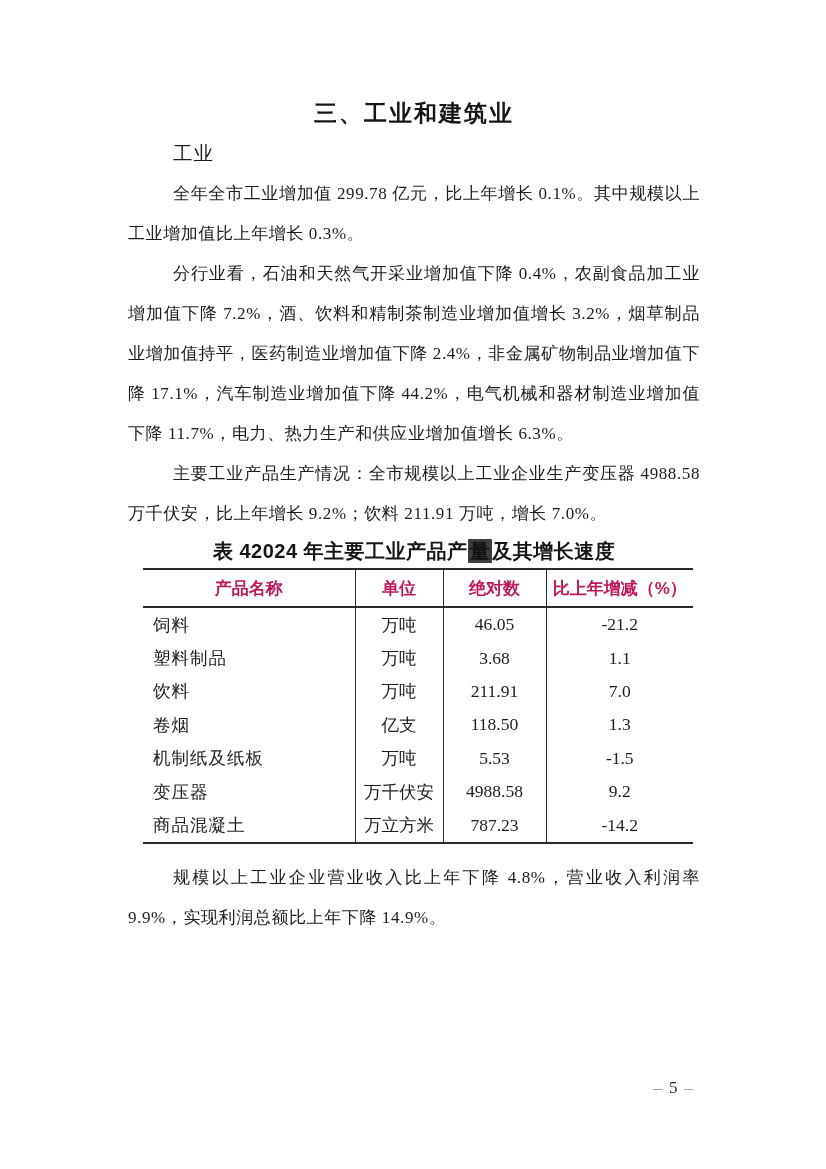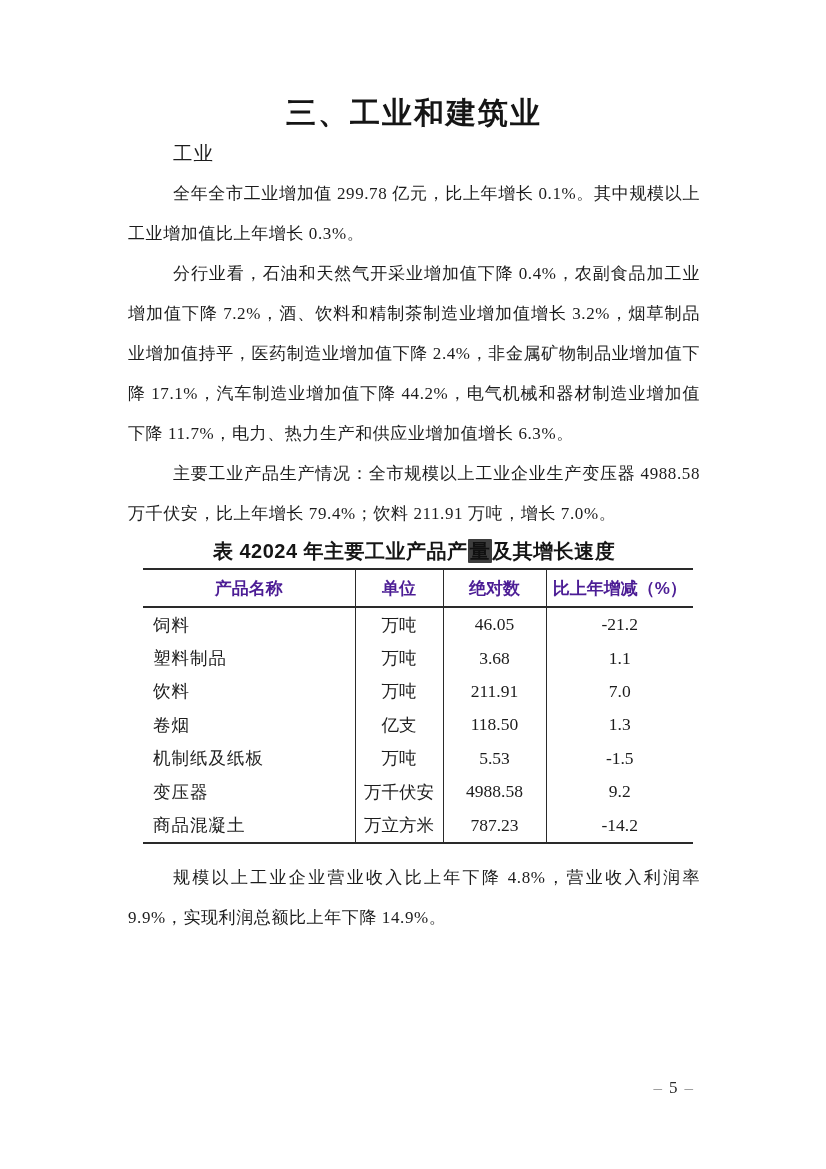--- a/index.html
+++ b/index.html
@@ -10,21 +10,21 @@
     margin:0 auto;
     overflow:hidden;
     font-family:"Liberation Serif","DejaVu Serif",serif;
     color:#1c1c1c;
   }
   .content{
     position:absolute;left:128px;top:100px;width:572px;
   }
   h1.sec-title{
     font-family:"Liberation Sans","DejaVu Sans",sans-serif;
-    font-weight:bold;font-size:30px;line-height:26px;
+    font-weight:bold;font-size:23px;line-height:26px;
     text-align:center;letter-spacing:2px;
     margin:0 0 8px 0;color:#151515;
   }
   .sub-head{
     font-size:19.5px;line-height:40px;margin:0;
     padding-left:45px;letter-spacing:1px;
   }
   p.body{
     font-size:17px;line-height:40px;margin:0;
     text-indent:45px;text-align:justify;text-justify:inter-ideograph;
@@ -47,21 +47,21 @@
     border-bottom:2px solid #2a2a2a;
   }
   table.products col.c-name{width:212px;}
   table.products col.c-unit{width:88px;}
   table.products col.c-value{width:103px;}
   table.products col.c-change{width:147px;}
   table.products th{
     font-family:"Liberation Sans","DejaVu Sans",sans-serif;
     font-weight:bold;font-size:17px;height:36px;
     border-bottom:2px solid #2a2a2a;
-    text-align:center;vertical-align:middle;color:#4c1d95;
+    text-align:center;vertical-align:middle;color:#be185d;
     padding:0;
   }
   table.products th:not(:last-child),
   table.products td:not(:last-child){border-right:1.6px solid #2a2a2a;}
   table.products td{
     font-size:17.5px;height:33.4px;vertical-align:middle;
     text-align:center;padding:0;color:#1c1c1c;
   }
   table.products td.name{text-align:left;padding-left:10px;letter-spacing:1px;}
   p.body.after-table{margin-top:14px;}
@@ -80,21 +80,21 @@
   <div class="content">
 
     <h1 class="sec-title">三、工业和建筑业</h1>
 
     <p class="sub-head">工业</p>
 
     <p class="body">全年全市工业增加值 299.78 亿元，比上年增长 0.1%。其中规模以上工业增加值比上年增长 0.3%。</p>
 
     <p class="body">分行业看，石油和天然气开采业增加值下降 0.4%，农副食品加工业增加值下降 7.2%，酒、饮料和精制茶制造业增加值增长 3.2%，烟草制品业增加值持平，医药制造业增加值下降 2.4%，非金属矿物制品业增加值下降 17.1%，汽车制造业增加值下降 44.2%，电气机械和器材制造业增加值下降 11.7%，电力、热力生产和供应业增加值增长 6.3%。</p>
 
-    <p class="body">主要工业产品生产情况：全市规模以上工业企业生产变压器 4988.58 万千伏安，比上年增长 79.4%；饮料 211.91 万吨，增长 7.0%。</p>
+    <p class="body">主要工业产品生产情况：全市规模以上工业企业生产变压器 4988.58 万千伏安，比上年增长 9.2%；饮料 211.91 万吨，增长 7.0%。</p>
 
     <div class="tbl-caption"><span class="cap-label">表 4</span><span>2024 年主要工业产品产</span><span class="smudge">量</span><span>及其增长速度</span></div>
 
     <table class="products">
       <colgroup>
         <col class="c-name">
           <col class="c-unit">
           <col class="c-value">
           <col class="c-change">
       </colgroup>

